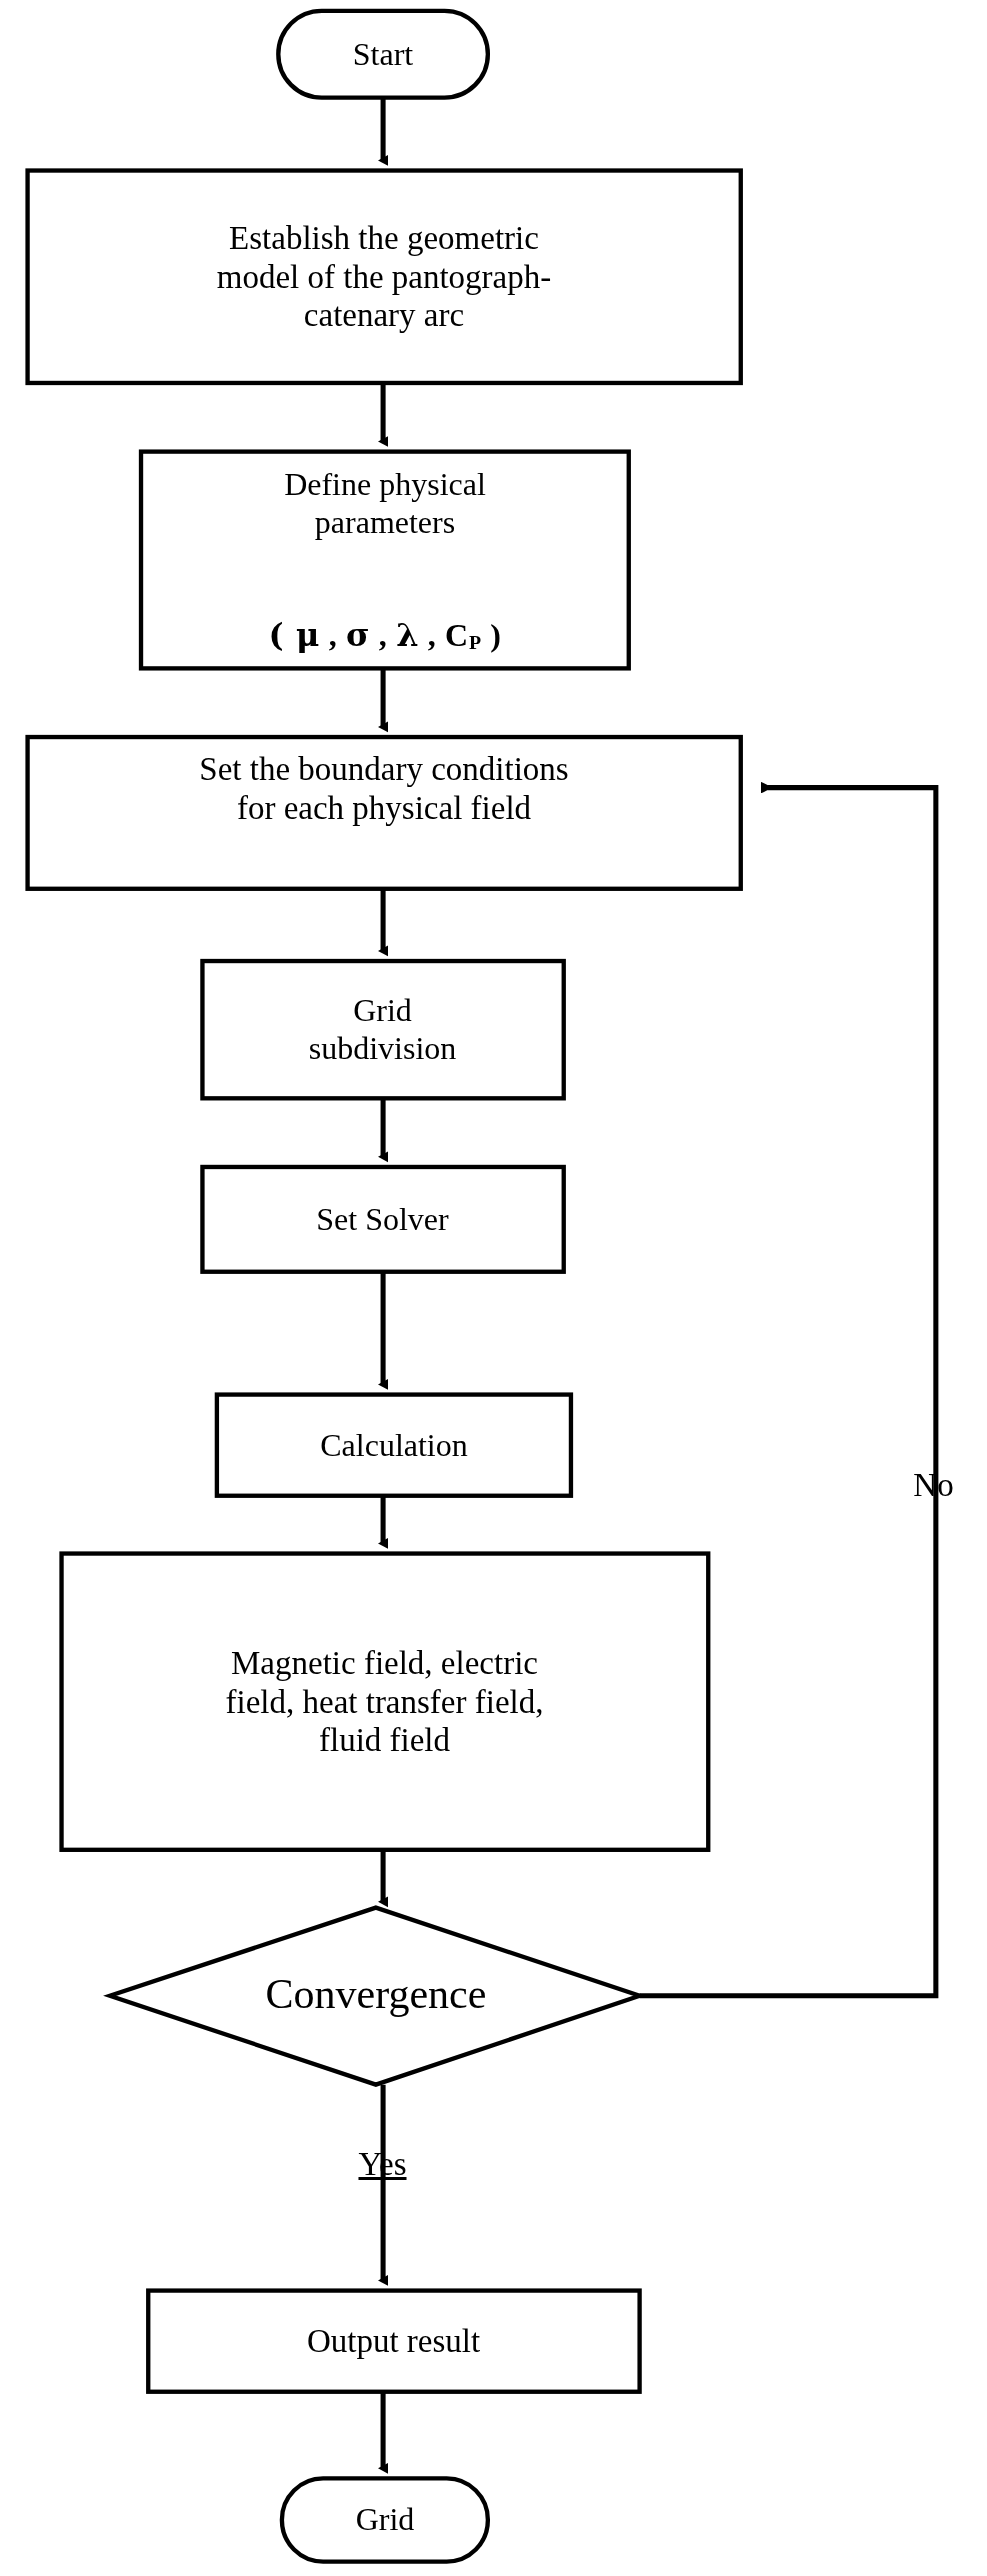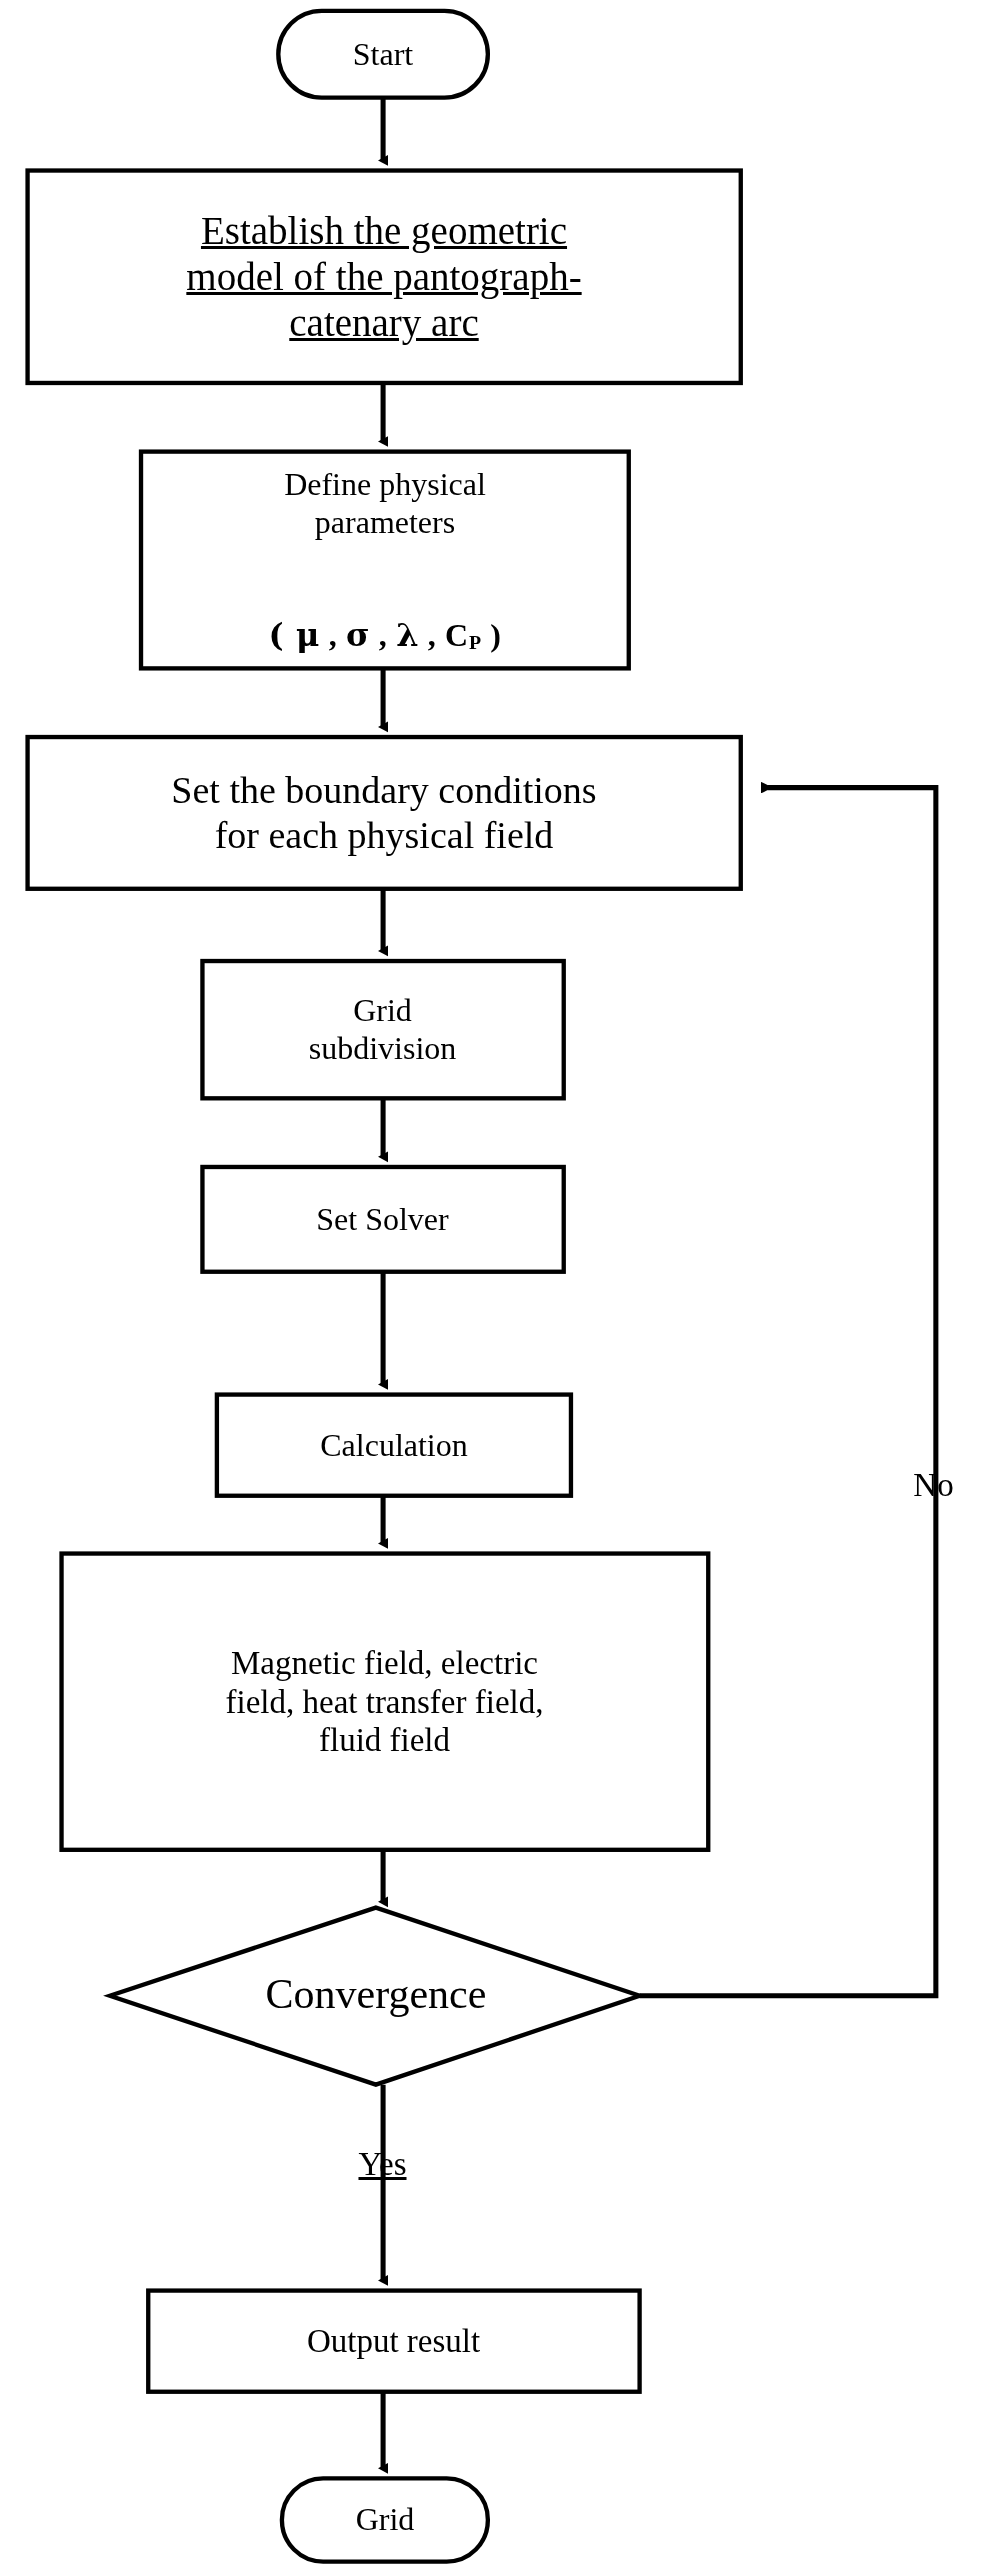--- a/index.html
+++ b/index.html
@@ -37,23 +37,23 @@
     font-family: "Liberation Serif", "DejaVu Serif", serif;
   }
   .edge-label {
     position: absolute;
     color: #000000;
     font-family: "Liberation Serif", "DejaVu Serif", serif;
     text-align: center;
   }
   
   #label-start      { left: 278px; top: 11px;   width: 210px; height: 87px; font-size: 32px; }
-  #label-establish  { left: 27.5px;  top: 171px;  width: 713px; height: 212px; font-size: 39px; text-decoration: underline; }
+  #label-establish  { left: 27.5px;  top: 171px;  width: 713px; height: 212px; font-size: 33px; }
   #label-define     { left: 141px; top: 452px;  width: 488px; height: 217px; font-size: 32px; }
-  #label-boundary   { left: 27.5px;  top: 737px; width: 713px; height: 152px; font-size: 38px; }
+  #label-boundary   { left: 27.5px;  top: 713px; width: 713px; height: 152px; font-size: 33px; }
   #label-grid       { left: 202px; top: 961px; width: 361px; height: 137px; font-size: 32px; }
   #label-solver     { left: 202px; top: 1167px; width: 361px; height: 105px; font-size: 32px; }
   #label-calc       { left: 217px; top: 1395px; width: 354px; height: 101px; font-size: 32px; }
   #label-fields     { left: 61px;  top: 1554px; width: 647px; height: 296px; font-size: 33px; }
   #label-converge   { left: 159px; top: 1951px; width: 434px; height: 87px; font-size: 42px; }
   #label-output     { left: 148px; top: 2291px; width: 491px; height: 101px; font-size: 33px; }
   #label-over       { left: 282px; top: 2478px; width: 206px; height: 83px; font-size: 32px; }
 
   #label-no  { left: 890px; top: 1467px; width: 87px; font-size: 33px; }
   #label-yes { left: 332px;  top: 2146px; width: 101px; font-size: 33px; text-decoration: underline; }

